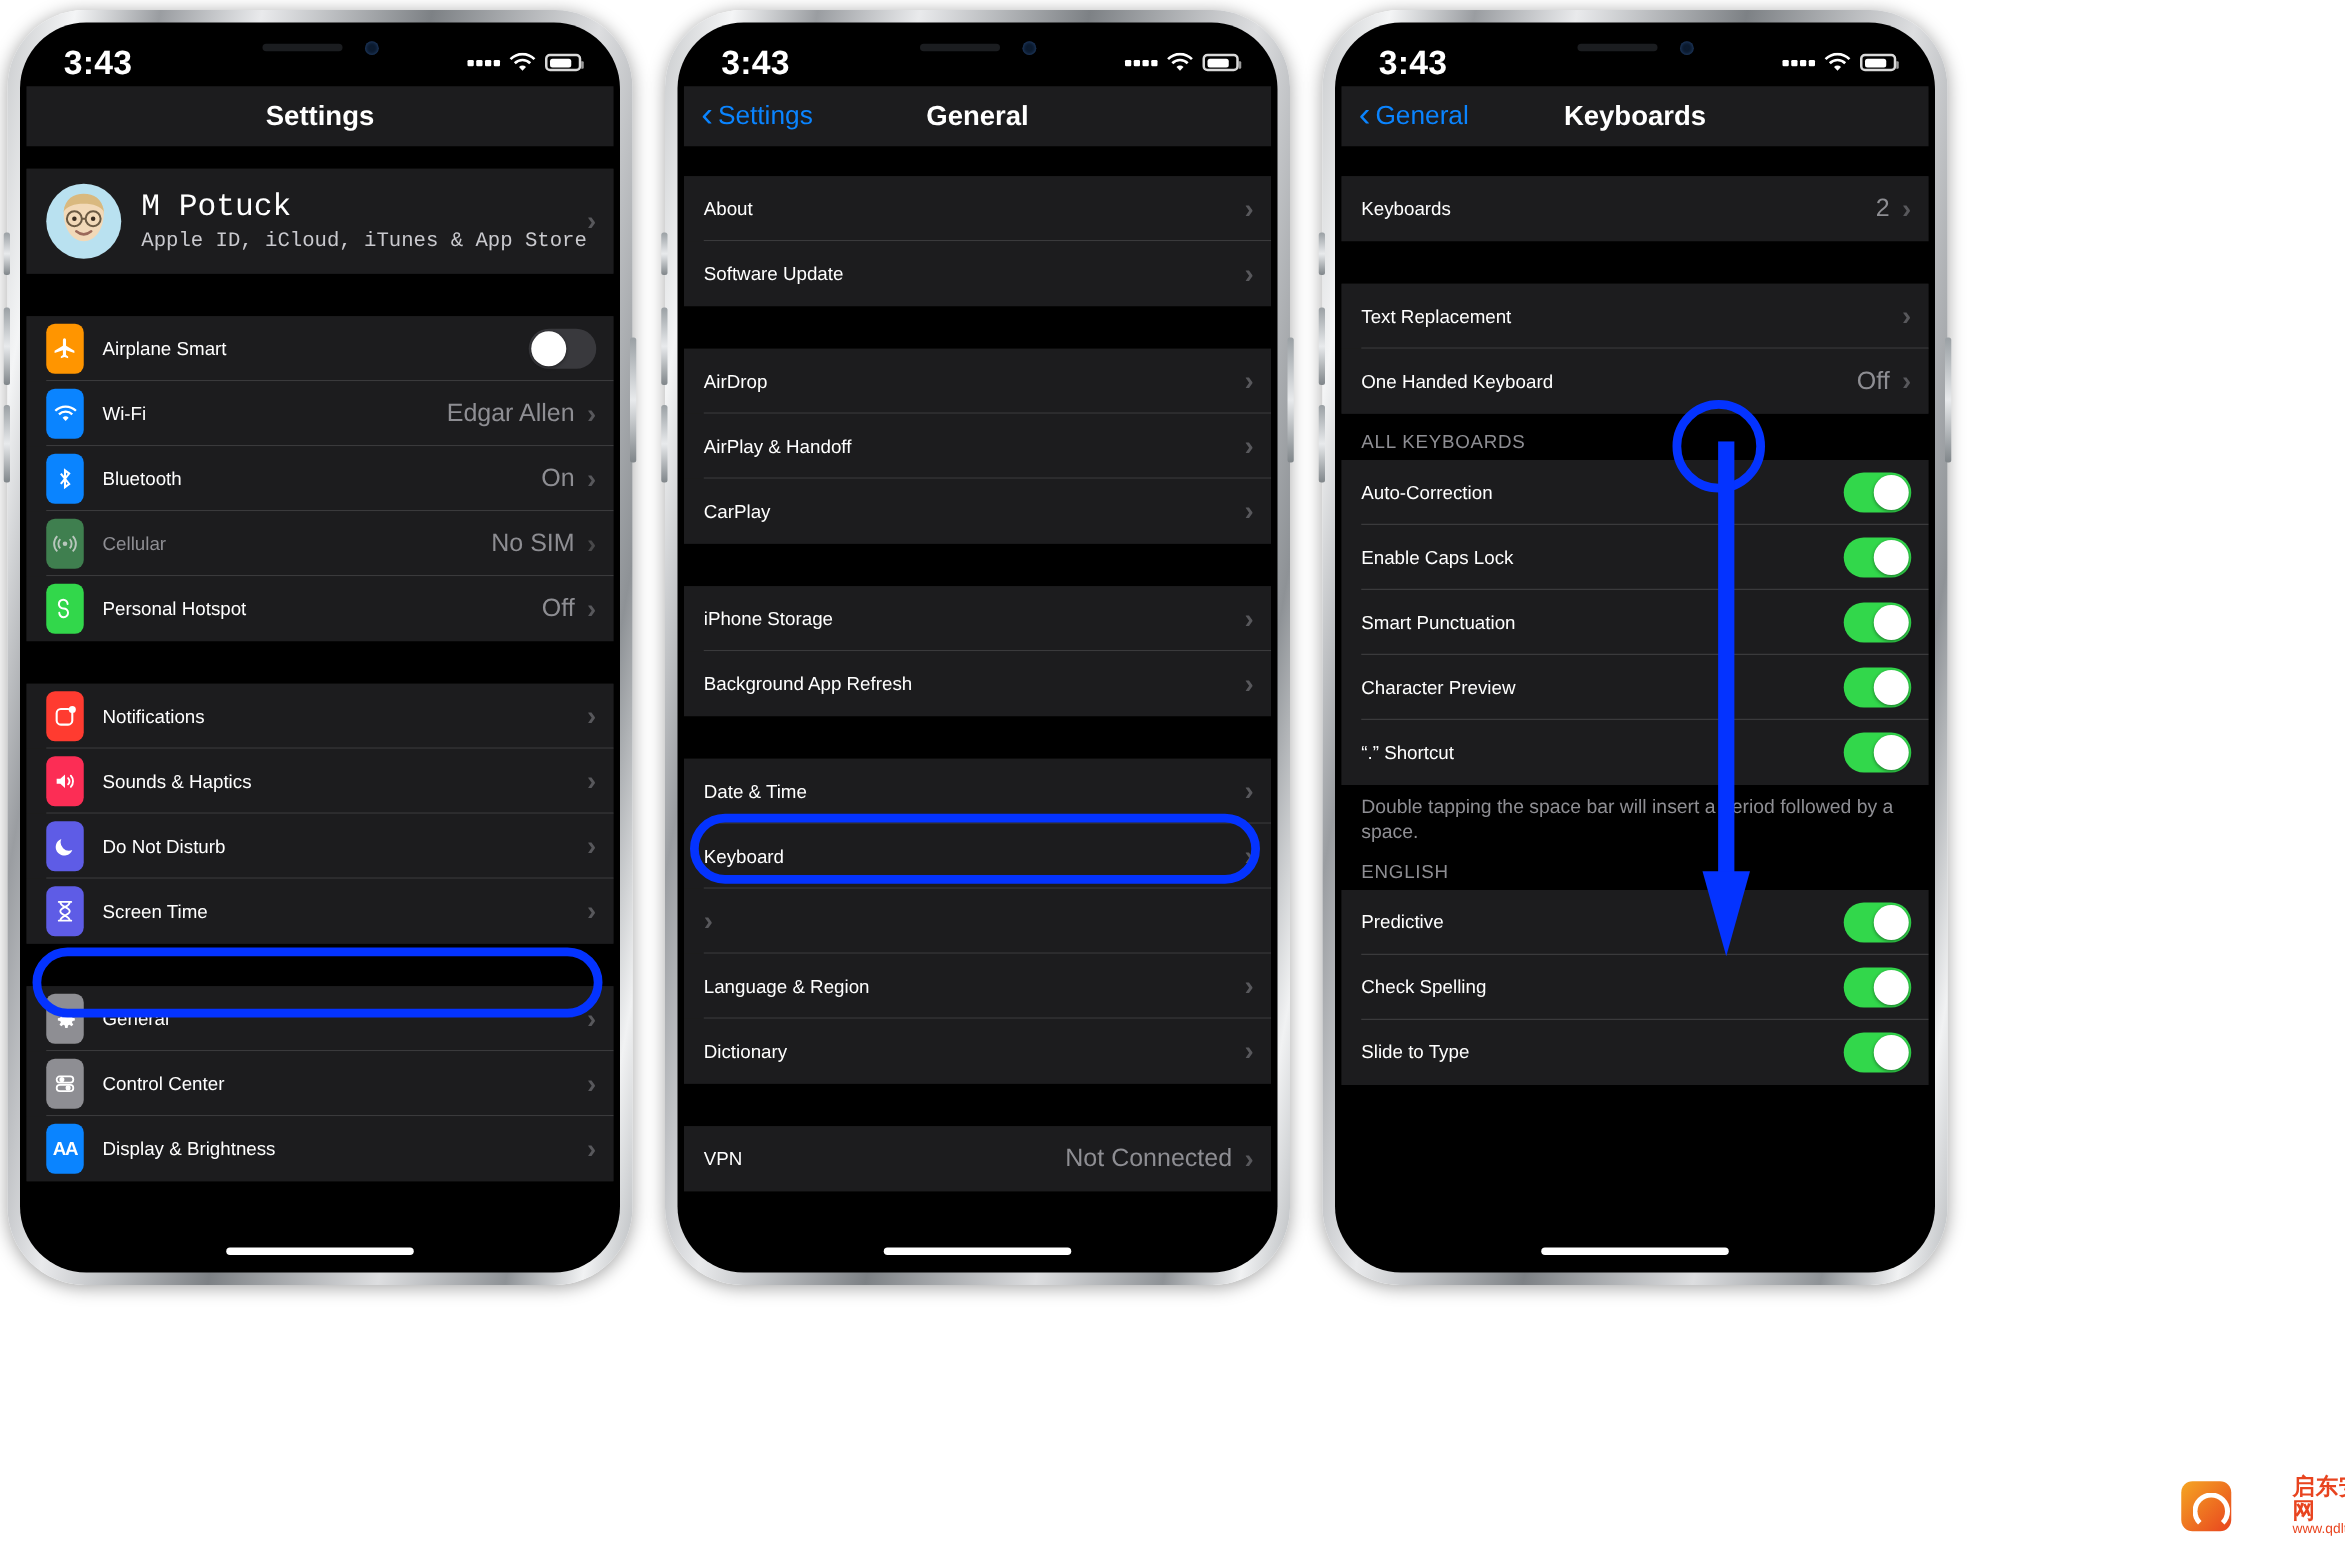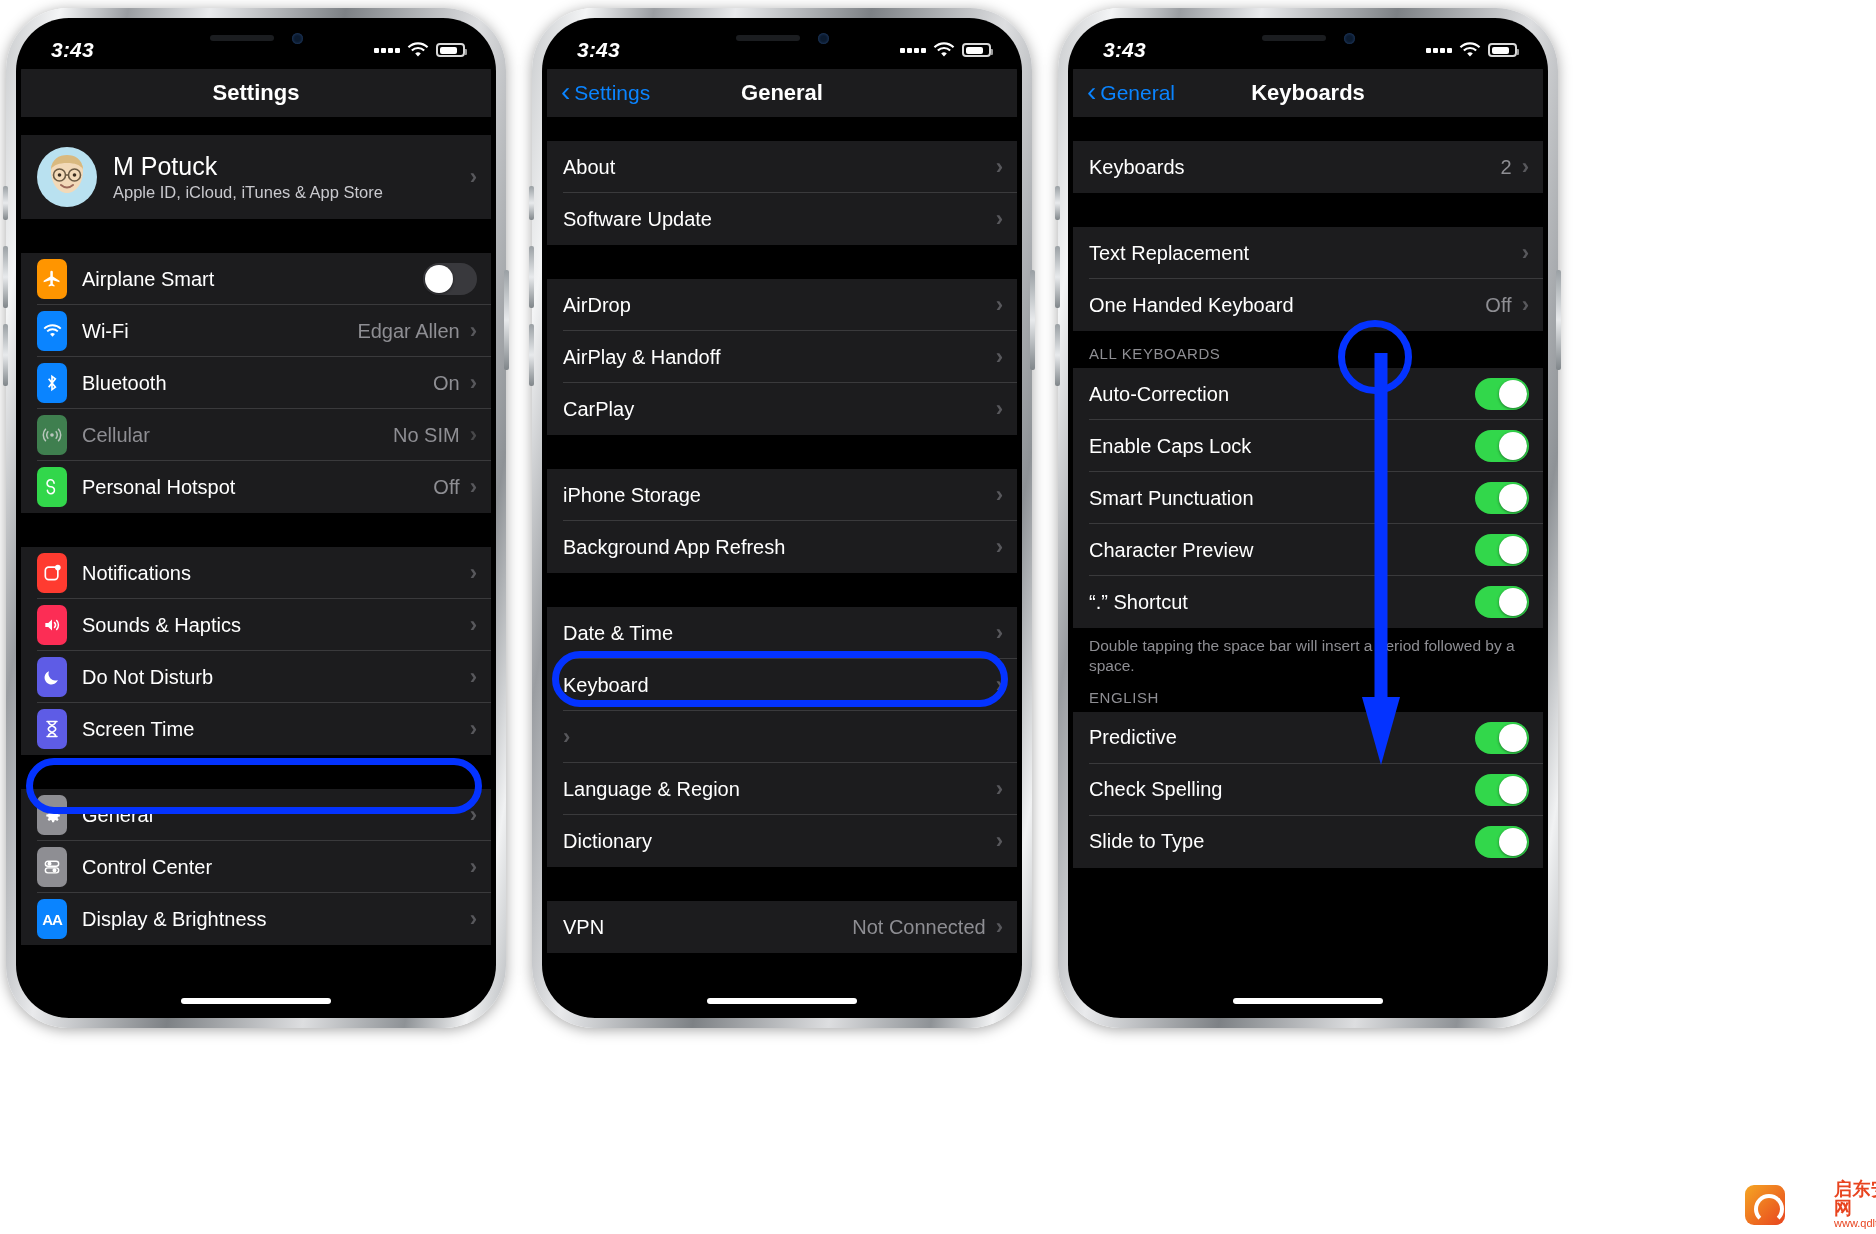--- a/index.html
+++ b/index.html
@@ -55,21 +55,21 @@
     display:flex; align-items:center; justify-content:center; gap:18px;
   }
   .speaker { width: 64px; height: 6px; border-radius: 3px; background:#1b1d20; }
   .frontcam { width: 11px; height: 11px; border-radius:50%; background:#0b1a2e; box-shadow: inset 0 0 3px #2a4a7a; }
 
   
   .statusbar {
     position:absolute; top:0; left:0; right:0; height:46px;
     display:flex; align-items:center; justify-content:space-between;
     padding: 8px 26px 0 30px; z-index: 20; color:#fff;
-    font-size: 21px; font-weight: 700; letter-spacing:.2px;font-style:italic;
+    font-size: 27px; font-weight: 700; letter-spacing:.2px;
   }
   .status-right { display:flex; align-items:center; gap:7px; }
   .sig-dots { display:flex; align-items:flex-end; gap:2px; }
   .sig-dots i { width:5px; height:5px; border-radius:1px; background:#fff; display:block; }
   .wifi svg { display:block; }
   .batt { width:29px; height:14px; border:2px solid rgba(255,255,255,.85); border-radius:4px; position:relative; }
   .batt::after { content:""; position:absolute; right:-4px; top:4px; width:2px; height:6px; background:rgba(255,255,255,.6); border-radius:0 1px 1px 0; }
   .batt i { position:absolute; left:1.5px; top:1.5px; bottom:1.5px; width:70%; background:#fff; border-radius:2px; display:block; }
 
   
@@ -102,34 +102,34 @@
     height:52px; padding-left:16px; padding-right:14px; background:#1c1c1e;
   }
   .row .sep {
     position:absolute; left:16px; right:0; bottom:0; height:1px; background:#3a3a3c;
   }
   .row.noindent .sep { left:0; }
   .row-icon {
     width:30px; height:40px; border-radius:7px; margin-right:15px;
     display:flex; align-items:center; justify-content:center; flex:0 0 auto;
   }
-  .row-label { color:#fff; font-size:20px; flex:1 1 auto; white-space:nowrap; }
+  .row-label { color:#fff; font-size:15px; flex:1 1 auto; white-space:nowrap; }
   .row-label.dim { color:#8e8e93; }
   .row-value { color:#8e8e93; font-size:20px; margin-right:10px; white-space:nowrap; }
   .chev-r { color:#58585c; font-size:22px; font-weight:600; line-height:1; }
   .chev-r.dim { color:#48484a; }
 
   
   .acct { display:flex; align-items:center; height:84px; padding:0 14px 0 16px; background:#1c1c1e; position:relative;}
   .avatar {
     width:60px; height:60px; border-radius:50%;
     background:#b9e1f0; margin-right:16px; flex:0 0 auto;
     display:flex; align-items:flex-end; justify-content:center; overflow:hidden;
   }
-  .acct-text { flex:1 1 auto; }
+  .acct-text { flex:1 1 auto;font-family:Liberation Mono, monospace; }
   .acct-name { color:#fff; font-size:25px; font-weight:400; line-height:1.15; }
   .acct-sub { color:#c9c9ce; font-size:16.5px; margin-top:3px; }
 
   
   .toggle {
     width:54px; height:32px; border-radius:16px; position:relative; flex:0 0 auto;
   }
   .toggle.off { background:#39393d; }
   .toggle.on  { background:#32d74b; }
   .toggle .knob {

